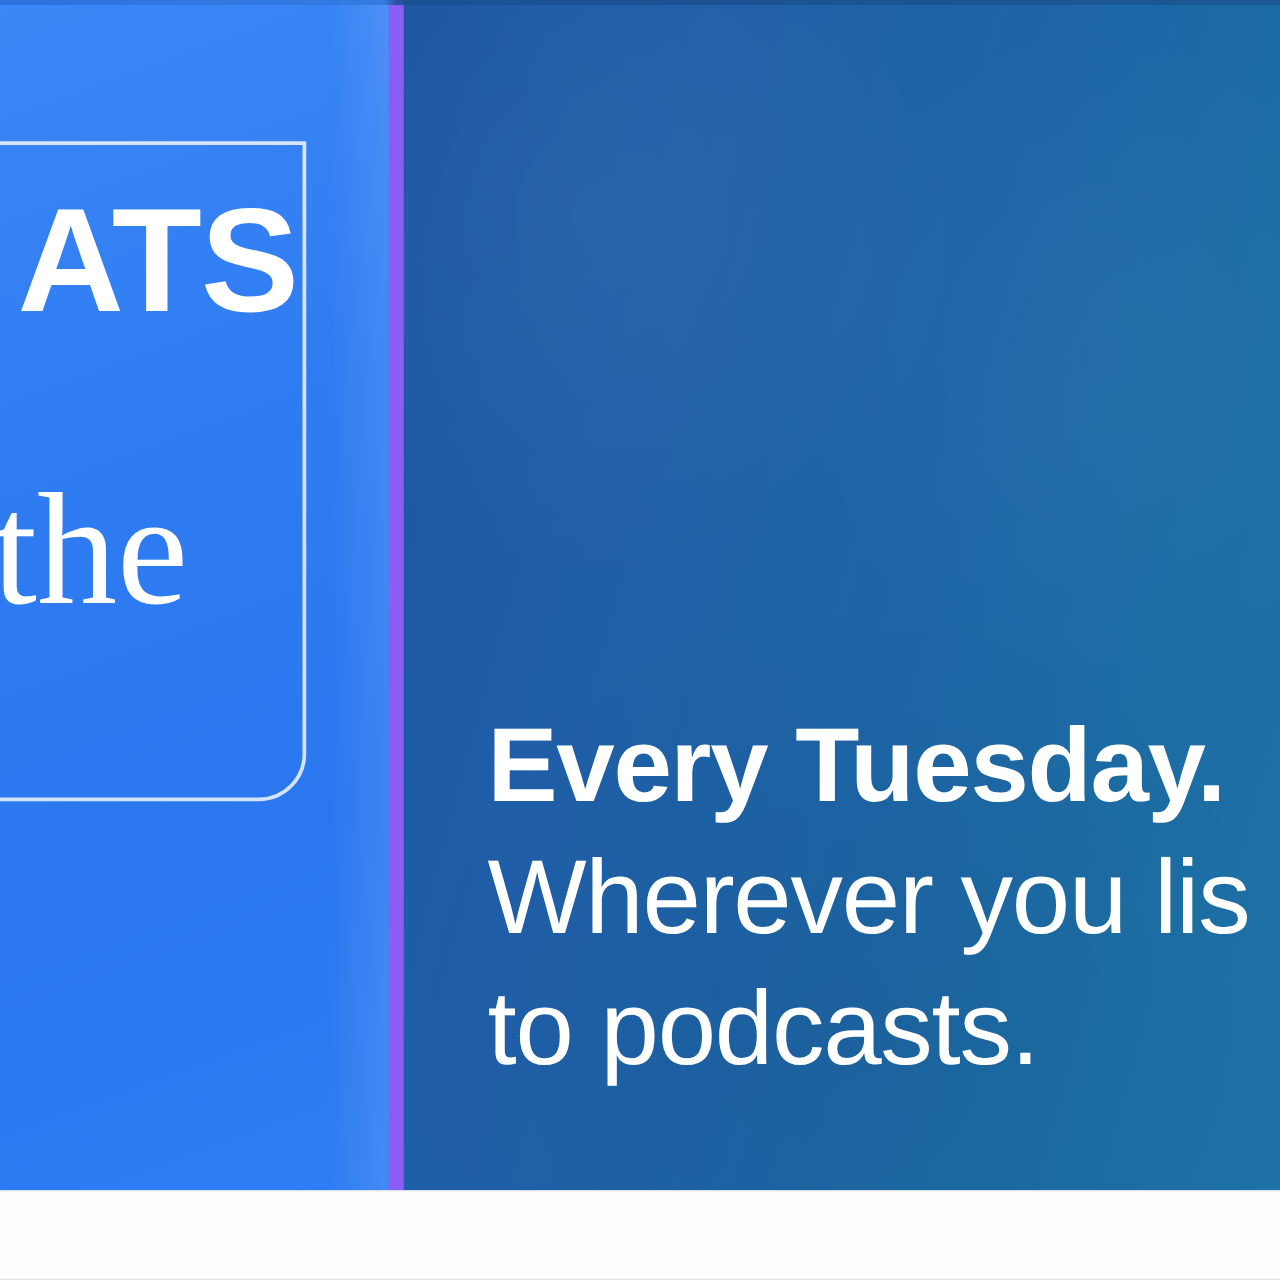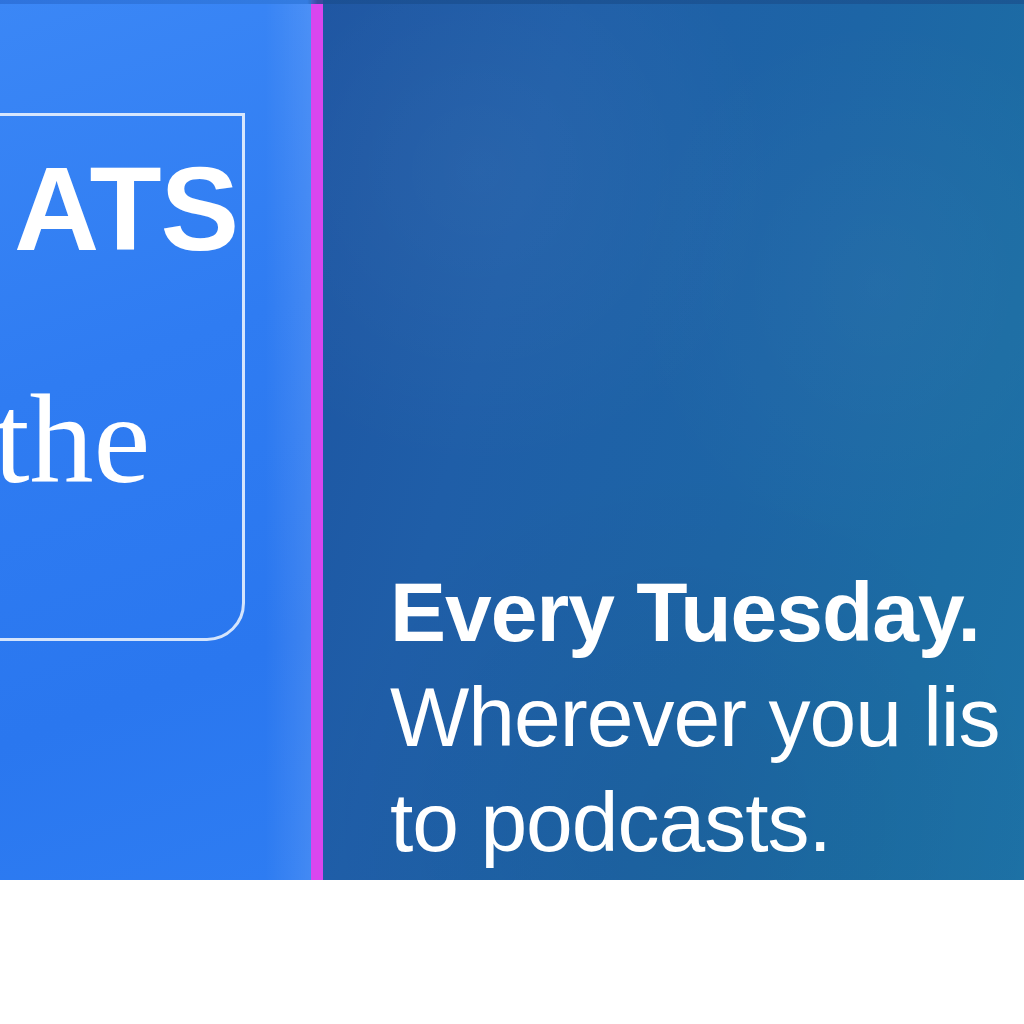--- a/index.html
+++ b/index.html
@@ -9,23 +9,23 @@
     background: #ffffff;
   }
   body {
     font-family: "Liberation Sans", sans-serif;
     -webkit-font-smoothing: antialiased;
   }
 
   #banner {
     position: relative;
     width: 1024px;
-    height: 880px;
-    overflow: hidden;
-    background: #d946ef;
+    height: 1024px;
+    overflow: hidden;
+    background: #8b5cf6;
   }
 
   
   .artwork {
     position: absolute;
     left: 0;
     top: 0;
     width: 1024px;
     height: 952px;
     overflow: hidden;

